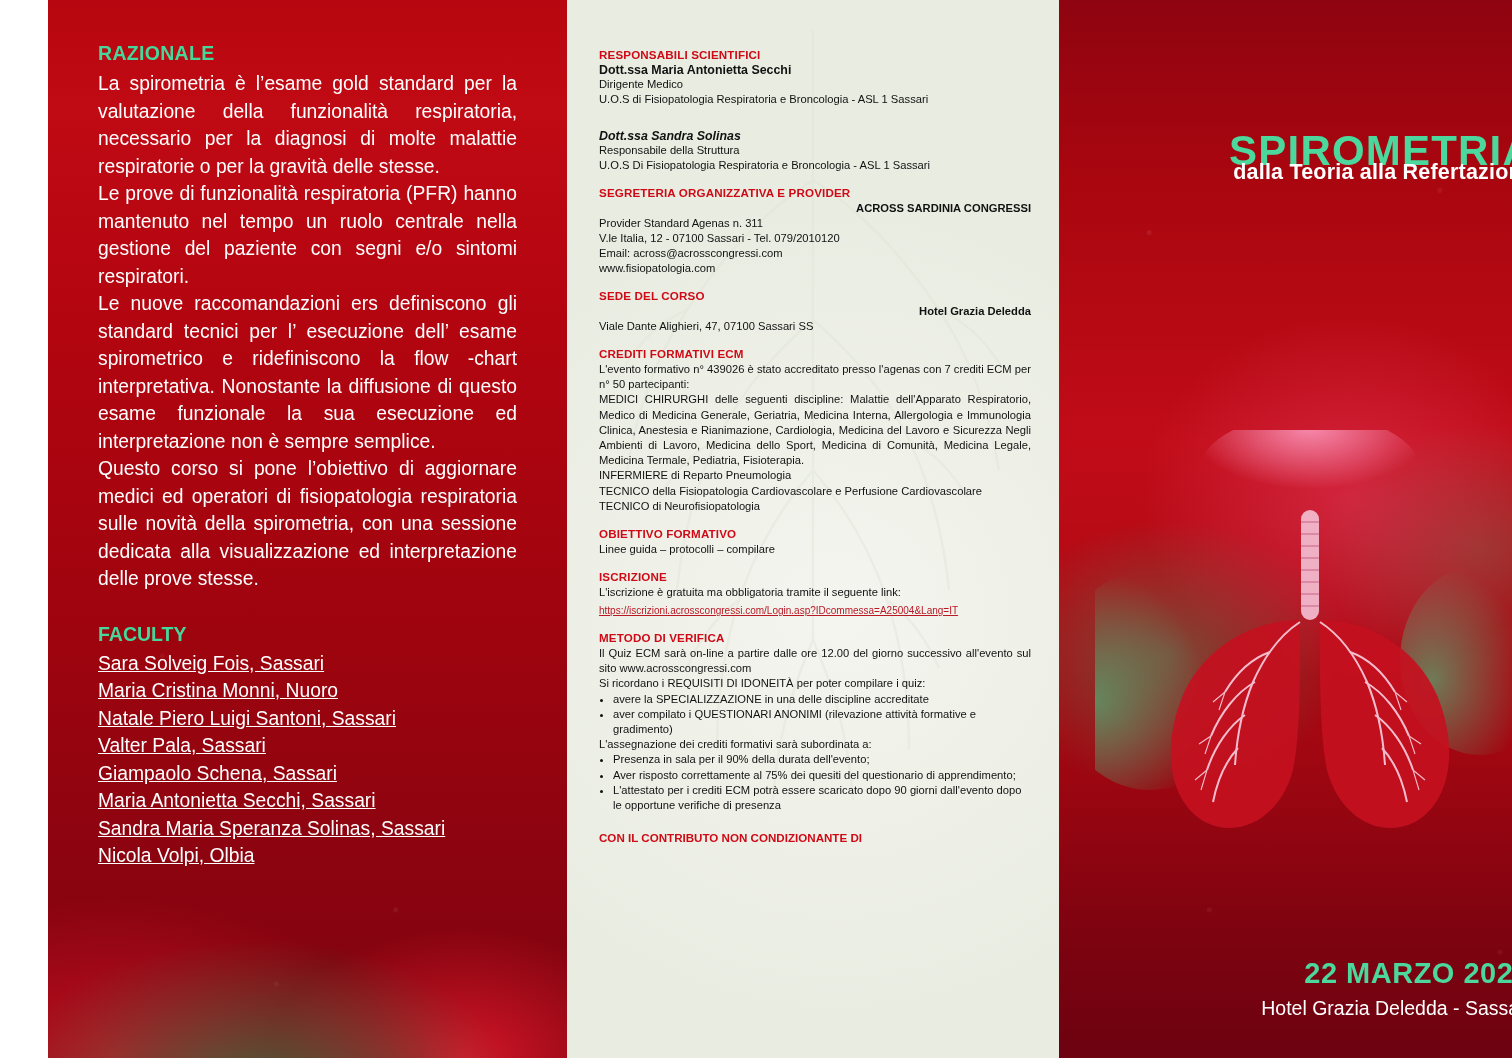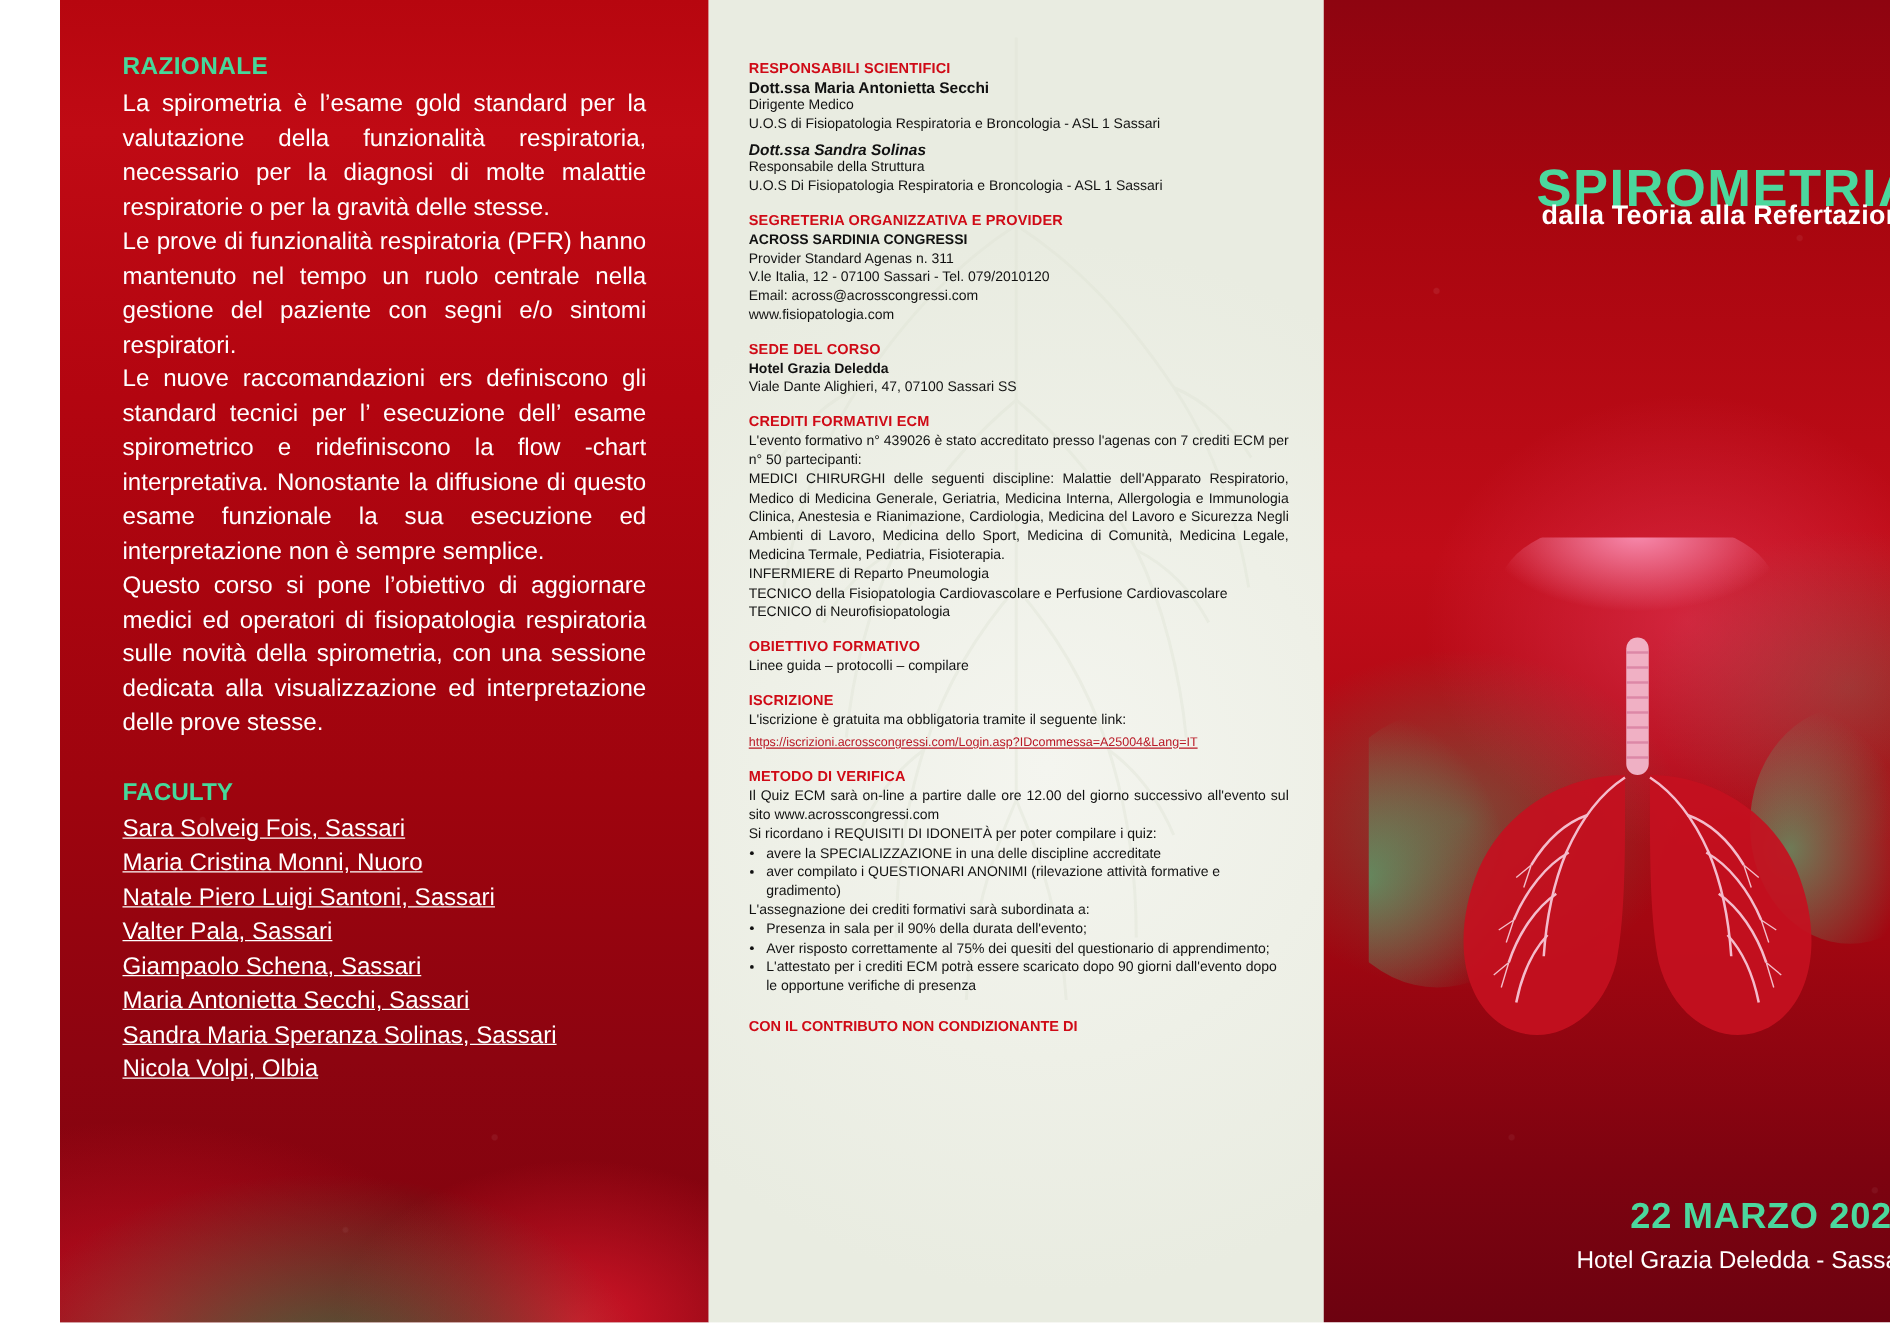--- a/index.html
+++ b/index.html
@@ -91,26 +91,26 @@
     color:#cf0a16;
     font-weight:bold;
     font-size:11.6px;
     letter-spacing:.15px;
     margin:0 0 2px 0;
   }
   .sec-head.mt{margin-top:13px;}
   .nm{font-weight:bold;font-size:12.4px;margin:0;color:#111;}
   .nm.it{font-style:italic;}
   .ln{font-size:11.2px;line-height:15px;margin:0;color:#111;}
-  .ln.b{font-weight:bold;}
+  .ln.b{font-weight:bold;text-align:right;}
   .blk{font-size:11.2px;line-height:15.2px;margin:0;color:#111;text-align:justify;}
   .lnk{font-size:10px;color:#b91825;word-break:break-all;}
   ul.bul{margin:0;padding-left:14px;font-size:11.2px;line-height:15.2px;}
   ul.bul li{margin:0;padding:0;}
-  .mt6{margin-top:6px;}
+  .mt6{margin-top:22px;}
   .contrib{
     color:#cf0a16;font-weight:bold;font-size:11.6px;margin-top:18px;
   }
 
   
   .panel-right{
     position:relative;
     width:501px;height:1058px;
     flex:0 0 501px;
     overflow:hidden;

